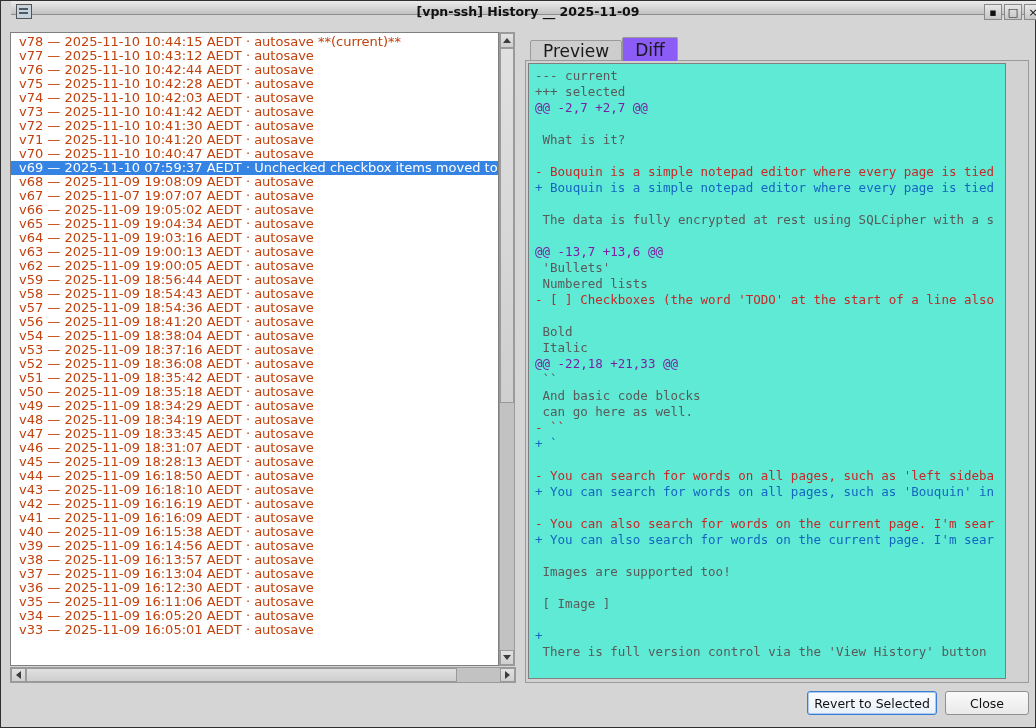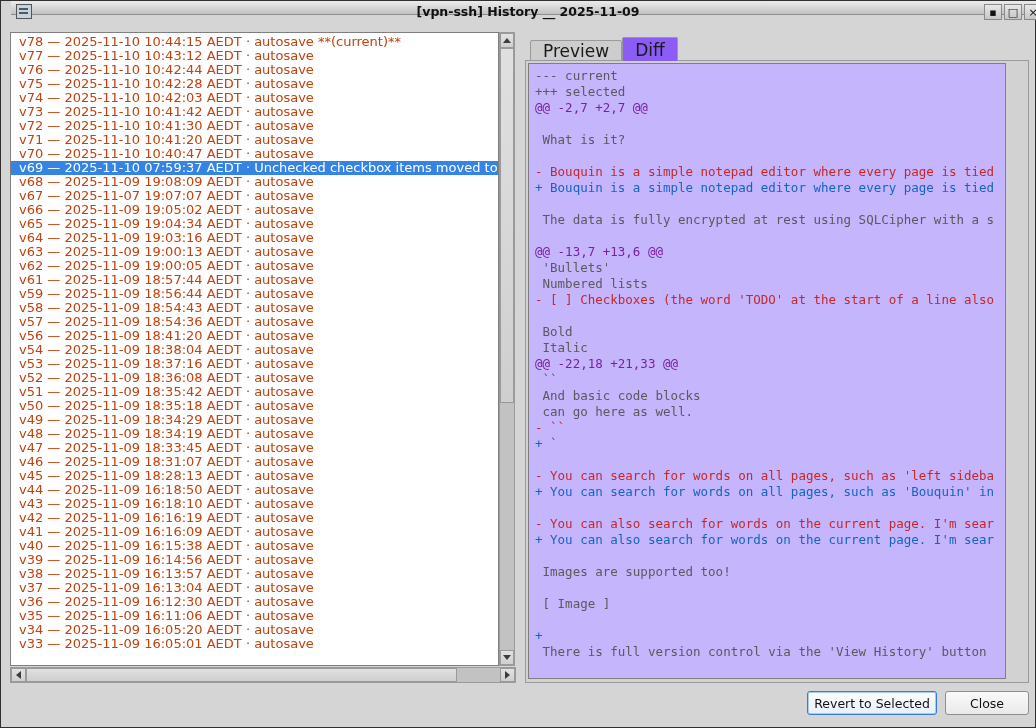--- a/index.html
+++ b/index.html
@@ -88,21 +88,21 @@
   }
   .tab.active {
     height:24px; background:#8b5cf6; border-bottom:none;
   }
   .pane {
     position:absolute; left:524px; top:59px; width:504px; height:623px;
     background:#d2d2d2; border:1px solid #9a9a9a; z-index:1;
   }
   .diff-text {
     position:absolute; left:527px; top:62px; width:478px; height:616px;
-    background:#c4b5fd; border:1px solid #7f7f7f; overflow:hidden;
+    background:#5eead4; border:1px solid #7f7f7f; overflow:hidden;
     padding:4px 0 0 6px; z-index:2;
   }
   .dline {
     height:16px; line-height:16px; white-space:pre; overflow:hidden;
     font-family:"DejaVu Sans Mono", monospace; font-size:12.5px;
   }
   .dl-meta, .dl-context { color:var(--diff-context); }
   .dl-hunk     { color:var(--diff-hunk); }
   .dl-deletion { color:var(--diff-deletion); }
   .dl-addition { color:var(--diff-addition); }
@@ -155,21 +155,20 @@
       <div class="row">v71 — 2025-11-10 10:41:20 AEDT · autosave</div>
       <div class="row">v70 — 2025-11-10 10:40:47 AEDT · autosave</div>
       <div class="row selected">v69 — 2025-11-10 07:59:37 AEDT · Unchecked checkbox items moved to next</div>
       <div class="row">v68 — 2025-11-09 19:08:09 AEDT · autosave</div>
       <div class="row">v67 — 2025-11-07 19:07:07 AEDT · autosave</div>
       <div class="row">v66 — 2025-11-09 19:05:02 AEDT · autosave</div>
       <div class="row">v65 — 2025-11-09 19:04:34 AEDT · autosave</div>
       <div class="row">v64 — 2025-11-09 19:03:16 AEDT · autosave</div>
       <div class="row">v63 — 2025-11-09 19:00:13 AEDT · autosave</div>
       <div class="row">v62 — 2025-11-09 19:00:05 AEDT · autosave</div>
-      <div class="row">v61 — 2025-11-09 18:57:44 AEDT · autosave</div>
       <div class="row">v59 — 2025-11-09 18:56:44 AEDT · autosave</div>
       <div class="row">v58 — 2025-11-09 18:54:43 AEDT · autosave</div>
       <div class="row">v57 — 2025-11-09 18:54:36 AEDT · autosave</div>
       <div class="row">v56 — 2025-11-09 18:41:20 AEDT · autosave</div>
       <div class="row">v54 — 2025-11-09 18:38:04 AEDT · autosave</div>
       <div class="row">v53 — 2025-11-09 18:37:16 AEDT · autosave</div>
       <div class="row">v52 — 2025-11-09 18:36:08 AEDT · autosave</div>
       <div class="row">v51 — 2025-11-09 18:35:42 AEDT · autosave</div>
       <div class="row">v50 — 2025-11-09 18:35:18 AEDT · autosave</div>
       <div class="row">v49 — 2025-11-09 18:34:29 AEDT · autosave</div>

